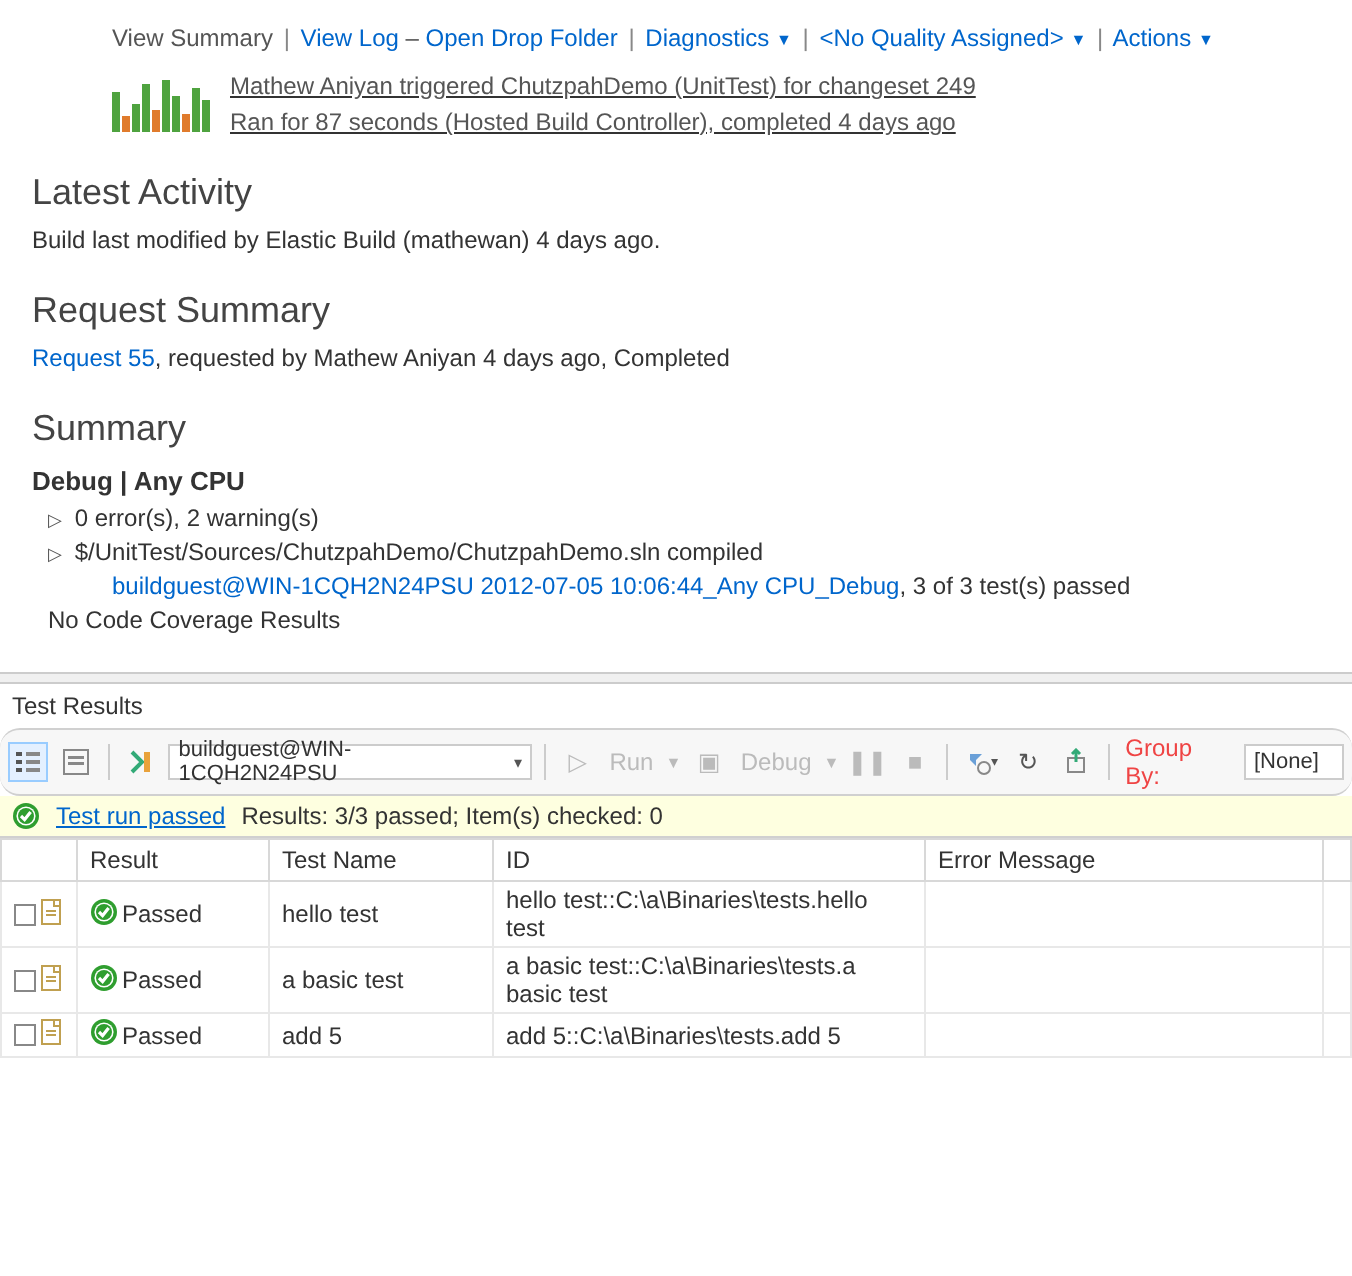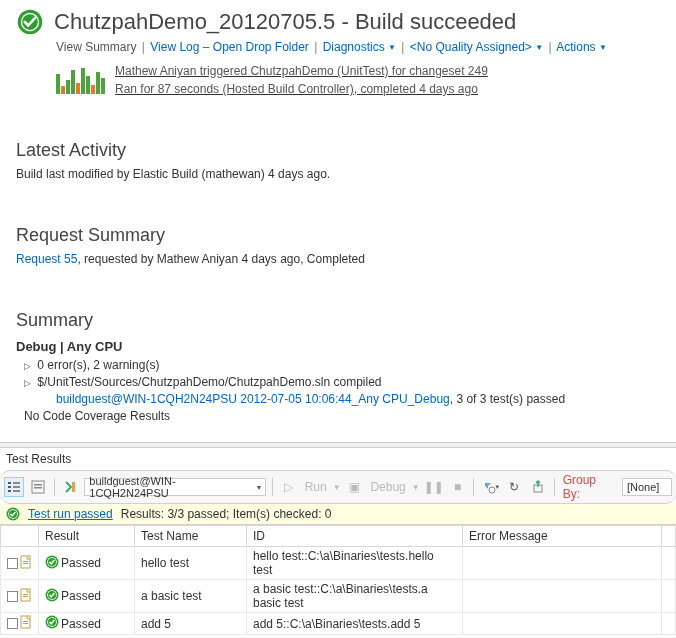--- a/index.html
+++ b/index.html
@@ -15,21 +15,21 @@
   .toolbar .sep { color: #888; margin: 0 2px; }
   .toolbar .static { color: #555; }
   .dd-arrow { font-size: 8px; vertical-align: middle; color:#0066cc; }
   
   .build-info { display: flex; gap: 10px; margin: 8px 0 4px 40px; align-items: center; text-decoration: underline; }
   .sparkline { display: flex; align-items: flex-end; gap: 1px; height: 28px; }
   .sparkline .bar { width: 4px; }
   .build-text { font-size: 12px; color: #555; line-height: 1.5; }
   
   .section { padding: 6px 16px; }
-  .section h2 { font-size: 18px; font-weight: 300; color: #444; margin: 28px 0 6px 0; }
+  .section h2 { font-size: 18px; font-weight: 300; color: #444; margin: 2px 0 6px 0; }
   .section p { font-size: 12px; color: #333; margin: 4px 0; }
   .link { color: #0066cc; cursor: pointer; }
   
   .config-label { font-weight: bold; font-size: 13px; margin: 8px 0 4px 0; }
   .tree-item { font-size: 12px; color: #333; margin: 3px 0 3px 8px; }
   .tree-arrow { display: inline-block; width: 10px; font-size: 9px; color: #555; }
   .tree-sub { margin-left: 40px; font-size: 12px; margin-top:3px; margin-bottom:3px;}
   
   .splitter { height: 6px; background: #f0f0f0; border-top: 1px solid #ccc; border-bottom: 1px solid #ccc; margin-top: 10px; }
   
@@ -50,29 +50,20 @@
   .grid td { padding: 2px 6px; border: 1px solid #e8e8e8; vertical-align: middle; }
   .cell-icons { display: flex; align-items: center; gap: 2px; }
   .row-check { width: 11px; height: 11px; border: 1px solid #888; background: #fff; }
   .small-check { width: 14px; height: 14px; }
   .doc-icon { width:12px; height:14px;}
 </style>
 </head>
 <body>
 
 <div class="header">
-  <div class="header-top">
-    <svg class="check-icon" viewBox="0 0 32 32">
-      <circle cx="16" cy="16" r="14" fill="#2f9e2f"></circle>
-      <circle cx="16" cy="16" r="10.5" fill="#fff"></circle>
-      <circle cx="16" cy="16" r="9" fill="#2f9e2f"></circle>
-      <path d="M10 16 l4 4 l8 -9" stroke="#fff" stroke-width="3" fill="none" stroke-linecap="round" stroke-linejoin="round"></path>
-    </svg>
-    <div class="title">ChutzpahDemo_20120705.5 - Build succeeded</div>
-  </div>
   <div class="toolbar">
     <span class="static">View Summary</span>
     <span class="sep">|</span>
     <a>View Log</a>
     <span class="static"> – </span>
     <a>Open Drop Folder</a>
     <span class="sep">|</span>
     <a><span>Diagnostics</span> <span class="dd-arrow">▼</span></a>
     <span class="sep">|</span>
     <a><span>&lt;No Quality Assigned&gt;</span> <span class="dd-arrow">▼</span></a>

